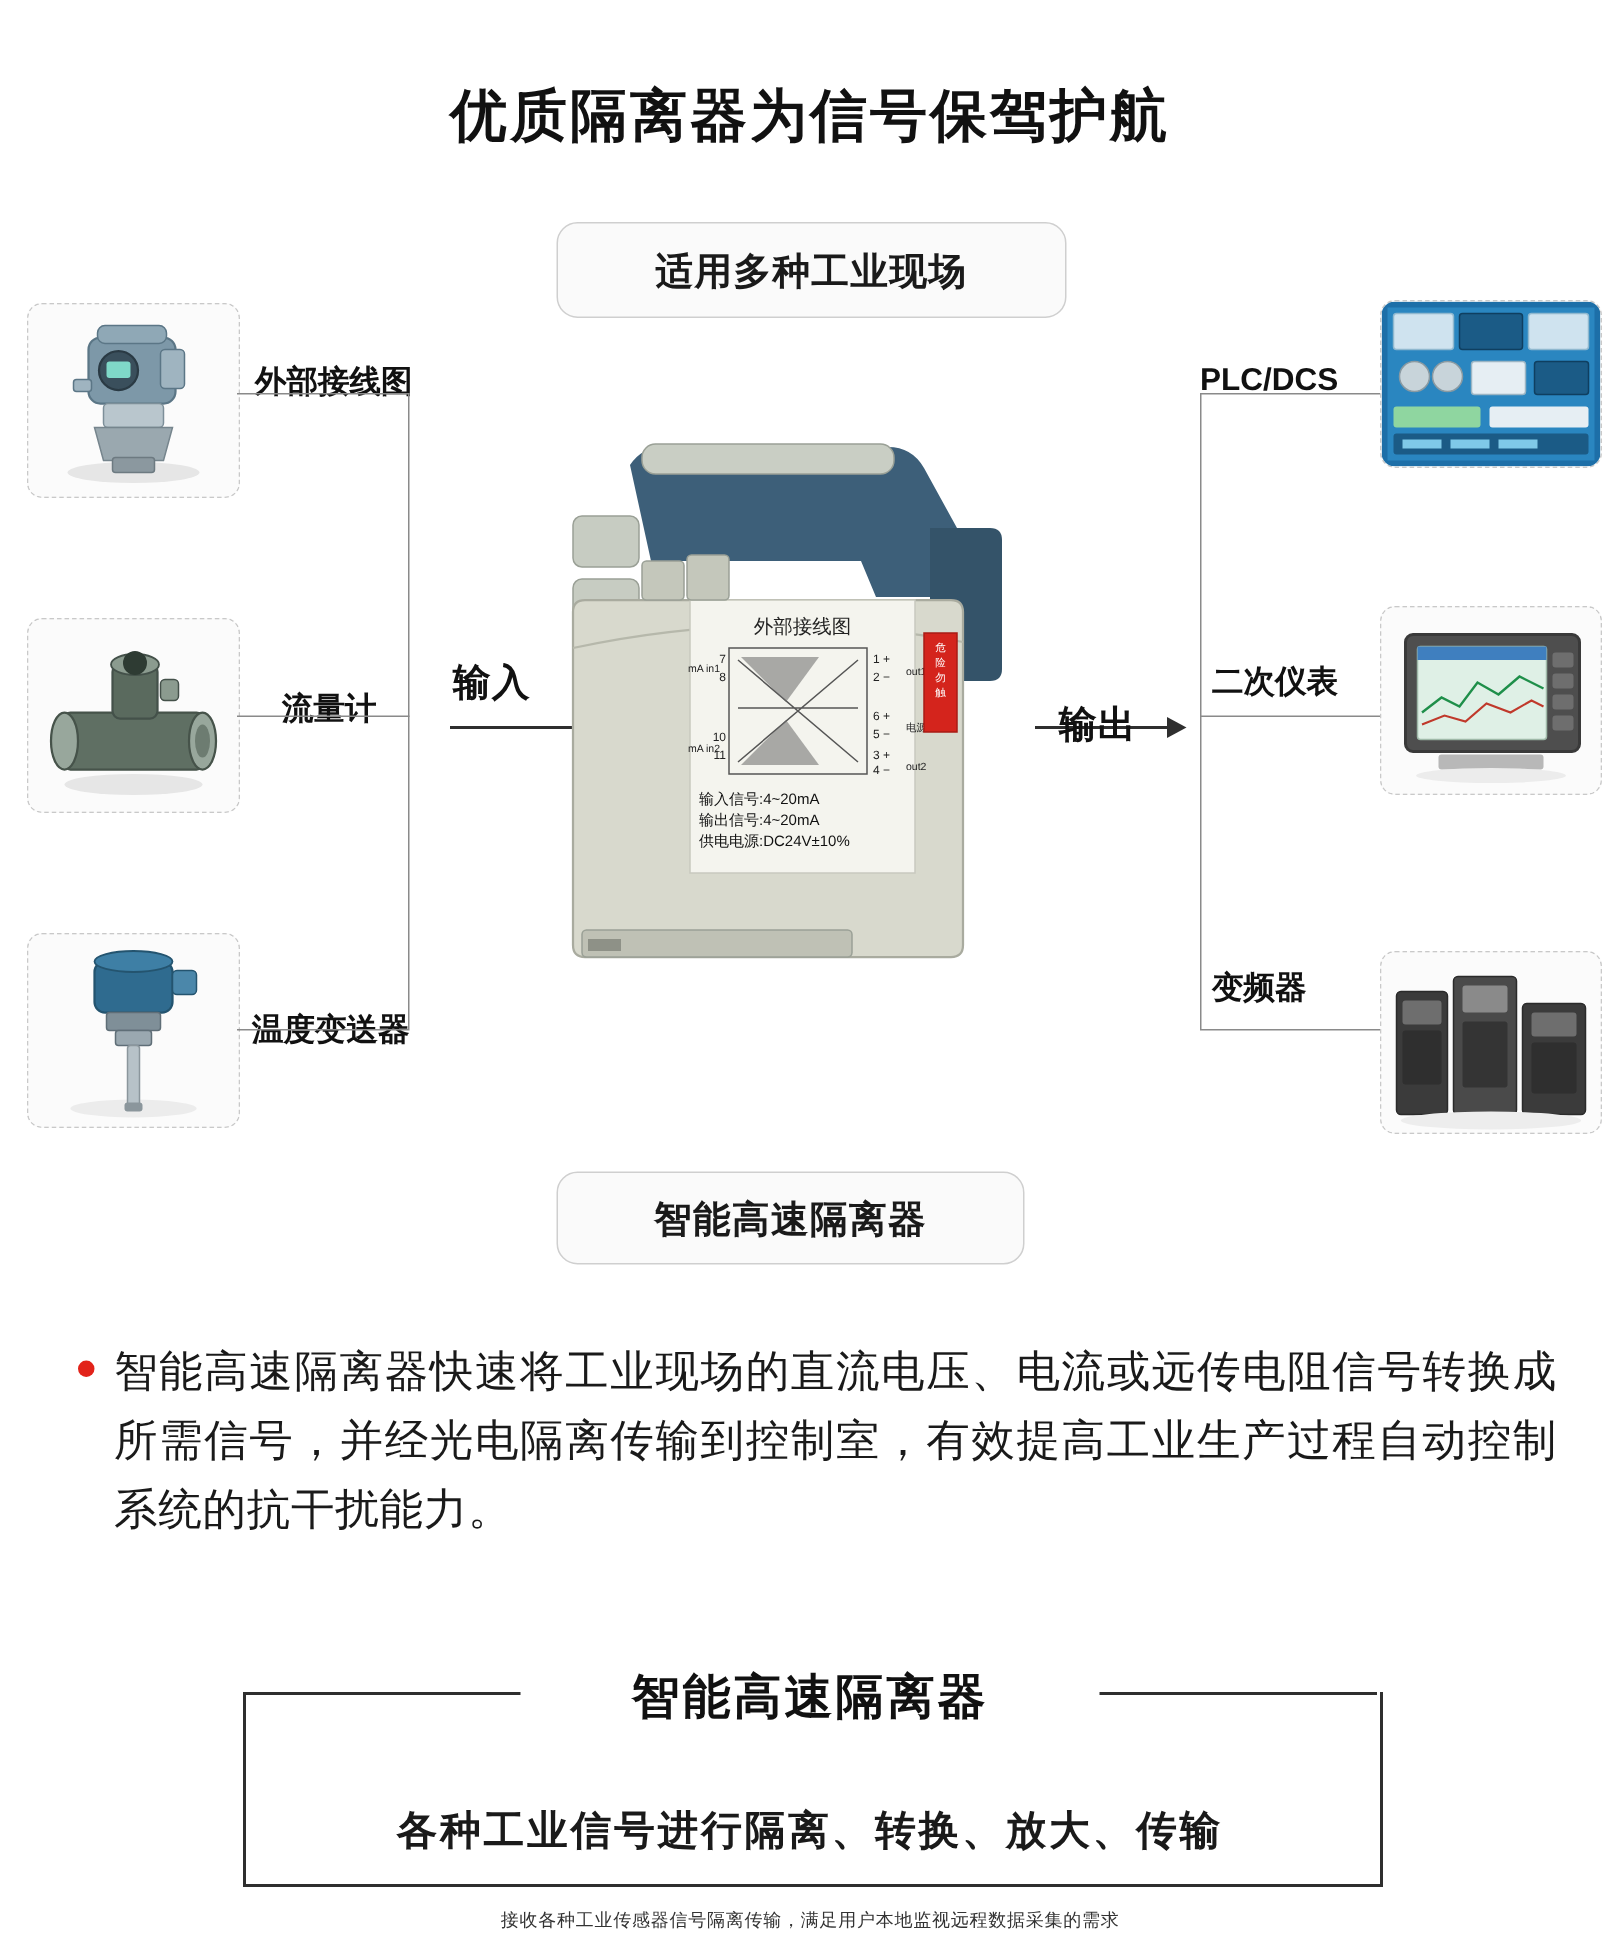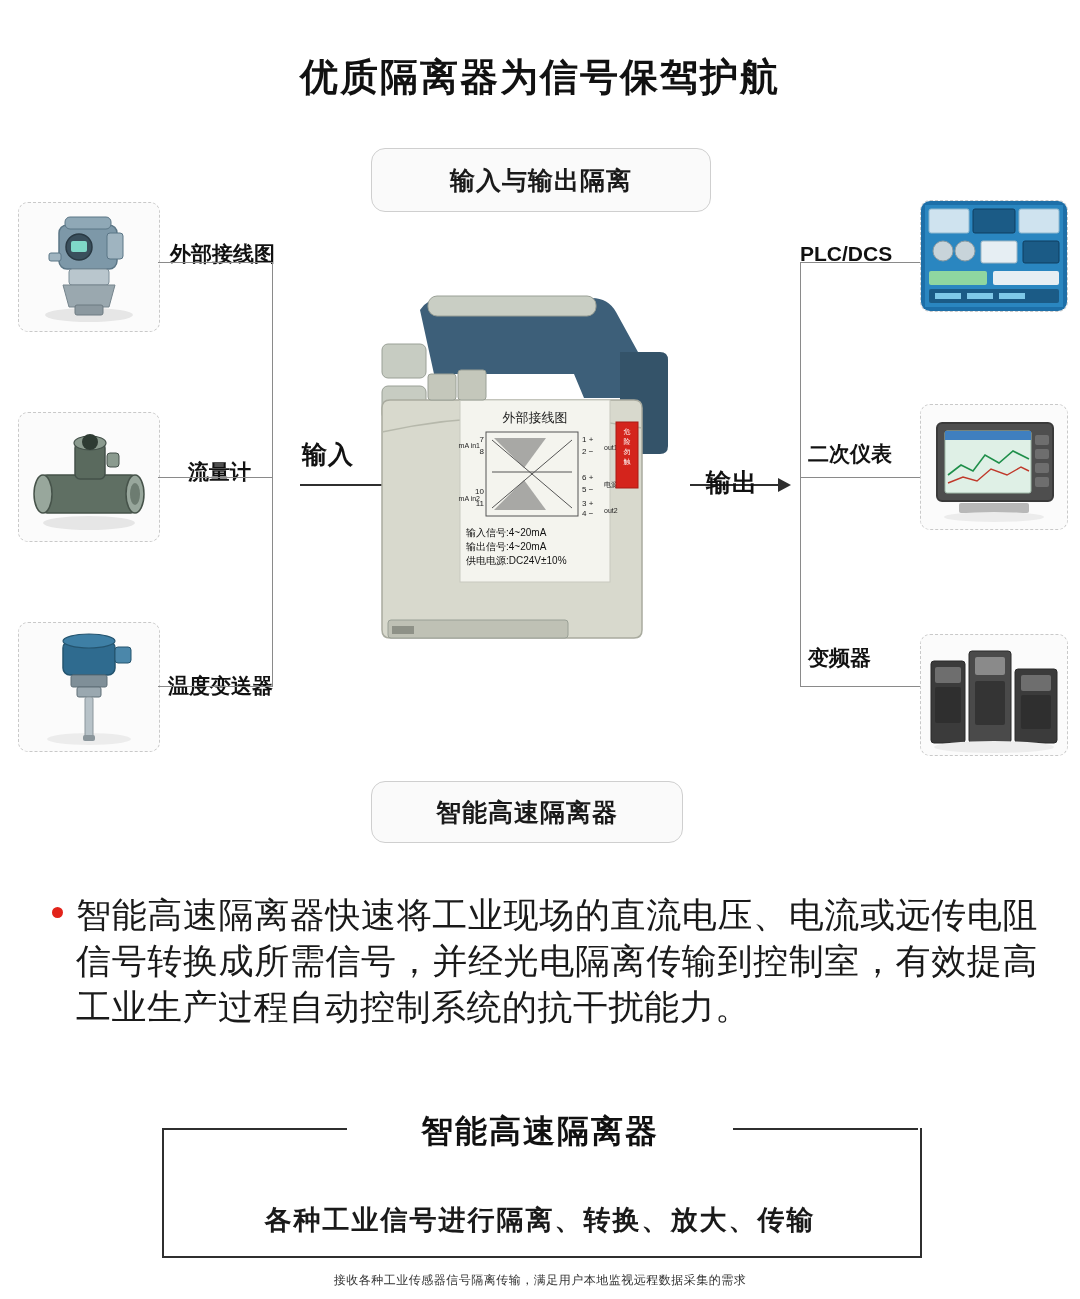--- a/index.html
+++ b/index.html
@@ -131,21 +131,21 @@
   }
   #bullet-dot {
     position: absolute;
     left: 4px; top: 15px;
     width: 11px; height: 11px;
     border-radius: 50%;
     background: #e2231a;
   }
   #bullet-text {
     margin-left: 28px;
-    font-size: 35px;
+    font-size: 29px;
     line-height: 46px;
     color: #1a1a1a;
     letter-spacing: 0.5px;
     text-align: justify;
   }
 
   
   #footer { position: absolute; left: 0; top: 1110px; width: 1080px; }
   #footer-frame {
     position: absolute;
@@ -171,21 +171,21 @@
   #footer-note {
     position: absolute; left: 0; top: 162px; width: 1080px;
     text-align: center; font-size: 12px; color: #333; letter-spacing: 0.5px;
   }
 </style>
 </head>
 <body>
 
 <div class="main-title">优质隔离器为信号保驾护航</div>
 
-<div class="pill" id="pill-top">输入与输出隔离</div>
+<div class="pill" id="pill-top">适用多种工业现场</div>
 <div class="pill" id="pill-bottom">智能高速隔离器</div>
 
 <div class="thumb" id="thumb-pressure">
   <svg class="thumb-inner" viewBox="0 0 140 128">
     <rect x="0" y="0" width="140" height="128" fill="#fbfbfb"></rect>
     <ellipse cx="70" cy="112" rx="44" ry="7" fill="#e6e6e6"></ellipse>
     <rect x="40" y="22" width="58" height="44" rx="8" fill="#7d98a8" stroke="#5b7686" stroke-width="1.5"></rect>
     <rect x="46" y="14" width="46" height="12" rx="5" fill="#8fa8b6" stroke="#5b7686" stroke-width="1"></rect>
     <circle cx="60" cy="44" r="13" fill="#3a4f5c" stroke="#2a3a44" stroke-width="1.5"></circle>
     <rect x="52" y="38" width="16" height="11" rx="2" fill="#7fd8c8"></rect>

